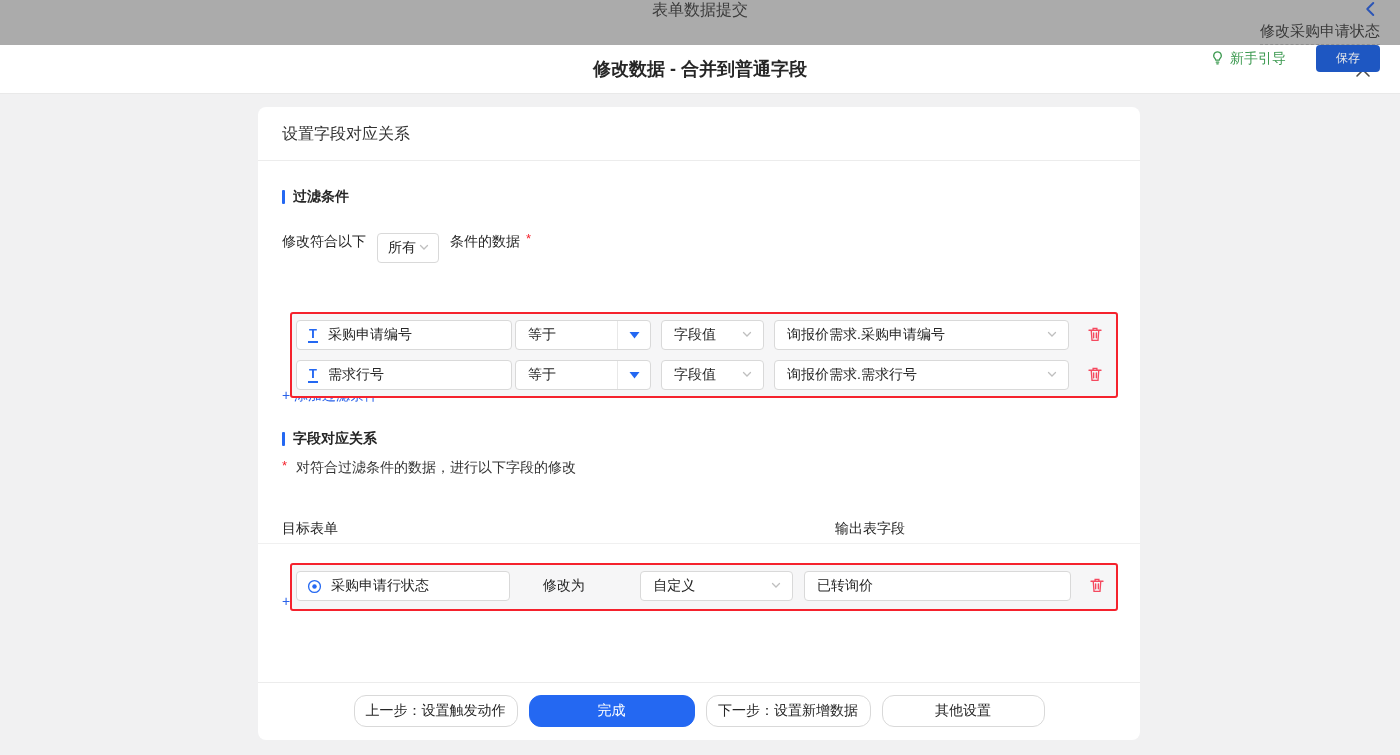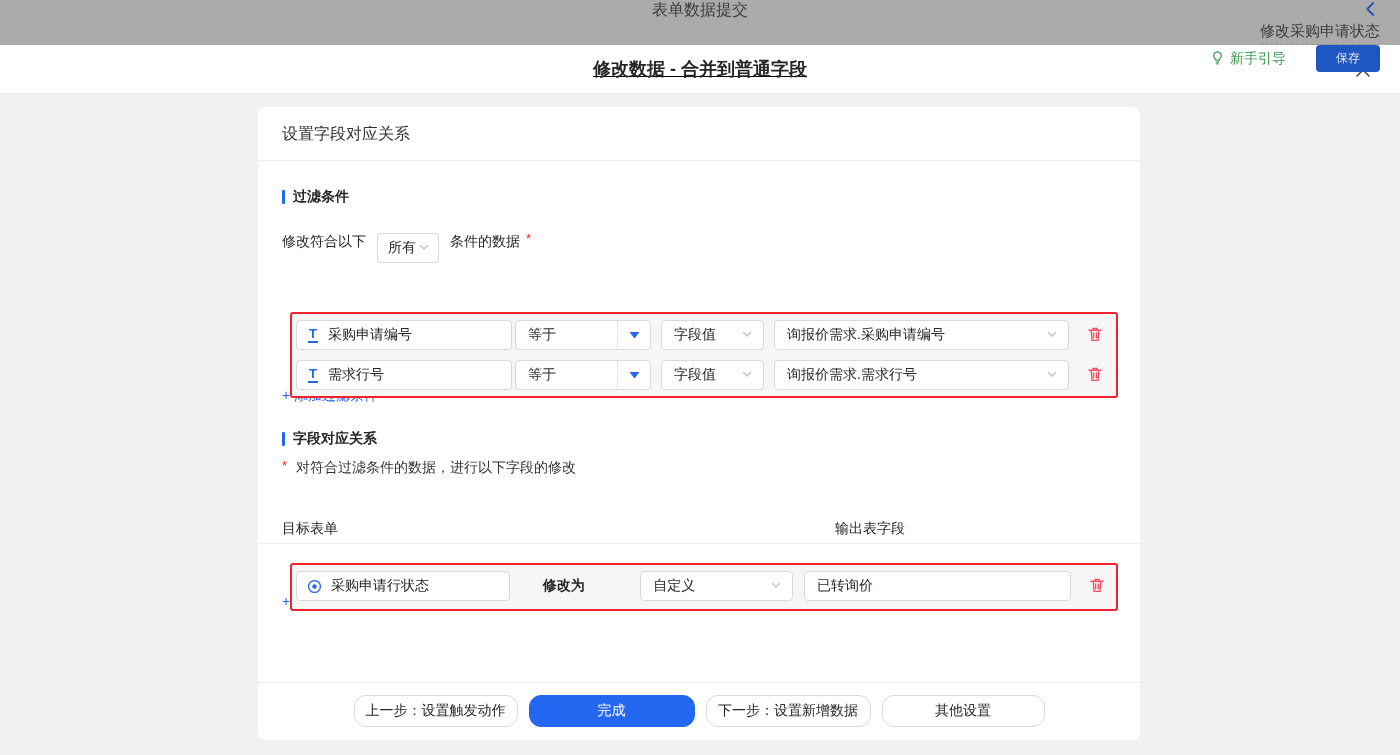--- a/index.html
+++ b/index.html
@@ -9,21 +9,21 @@
   
   .topbar { position:absolute; top:0; left:0; width:1400px; height:45px; background:#ababab; display:flex; align-items:flex-end; padding:0 20px;flex-direction:column; }
   .back-btn { display:flex; align-items:center; cursor:pointer; }
   .topbar-title { margin-left:16px; font-size:15px; color:#3a3a3a; border-bottom:1px dashed #8f8f8f; padding-bottom:3px; }
   .topbar-center { position:absolute; left:0; right:0; text-align:center; font-size:16px; color:#3b3b3b; pointer-events:none; }
   .topbar-right { margin-left:auto; display:flex; align-items:center; z-index:2; }
   .guide { display:flex; align-items:center; gap:5px; font-size:14px; color:#3d9a51; cursor:pointer; }
   .save-btn { margin-left:30px; width:64px; height:27px; background:#1e57c2; color:#e9e9e9; font-size:12px; border:none; border-radius:4px; cursor:pointer; }
 
   
-  .modal-strip { position:absolute; top:45px; left:0; width:1400px; height:49px; background:#ffffff; border-bottom:1px solid #e9e9e9; display:flex; align-items:center; justify-content:center;text-decoration:underline; }
+  .modal-strip { position:absolute; top:45px; left:0; width:1400px; height:49px; background:#ffffff; border-bottom:1px solid #e9e9e9; display:flex; align-items:center; justify-content:center; }
   .modal-title { font-size:18px; font-weight:bold; color:#262626; }
   .close-btn { position:absolute; right:26px; top:14px; width:22px; height:22px; display:flex; align-items:center; justify-content:center; cursor:pointer; }
 
   
   .panel { position:absolute; left:258px; top:107px; width:882px; height:633px; background:#fff; border-radius:8px; }
   .panel-header { position:absolute; left:24px; top:0; height:53px; line-height:53px; font-size:16px; color:#333; }
   .hline { position:absolute; left:0; right:0; height:1px; background:#ececec; }
   .sec-title { position:absolute; left:24px; display:flex; align-items:center; font-size:14px; font-weight:bold; color:#262626; }
   .bluebar { width:3px; height:14px; background:#2468f2; margin-right:8px; border-radius:1px; }
 
@@ -43,21 +43,21 @@
   .sel { justify-content:space-between; padding:0 10px 0 12px; cursor:pointer; }
   .type-select { margin-left:10px; width:103px; }
   .value-select { margin-left:10px; width:295px; }
   .trash-btn { margin-left:15px; width:22px; height:22px; display:flex; align-items:center; justify-content:center; cursor:pointer; background:none; border:none; }
 
   .desc-row { position:absolute; left:24px; top:352px; font-size:14px; color:#333; }
   .cols { position:absolute; top:413px; left:0; right:0; font-size:14px; color:#262626; }
   .col-target { position:absolute; left:24px; }
   .col-output { position:absolute; left:577px; }
 
-  .map-label { margin-left:33px; width:46px; font-size:14px; color:#262626;font-weight:bold; }
+  .map-label { margin-left:33px; width:46px; font-size:14px; color:#262626; }
   .map-select { margin-left:52px; width:154px; }
   .map-input { margin-left:11px; width:270px; padding-left:12px; }
 
   .footer { position:absolute; left:0; right:0; top:575px; height:58px; display:flex; align-items:center; justify-content:center; gap:11px; }
   .btn { height:32px; border-radius:12px; font-size:14px; cursor:pointer; font-family:inherit; }
   .btn-outline { background:#fff; border:1px solid #d9d9d9; color:#262626; }
   .btn-primary { background:#2468f2; border:1px solid #2468f2; color:#fff; }
   .w1{width:164px}.w2{width:166px}.w3{width:165px}.w4{width:163px}
 </style>
 </head>

